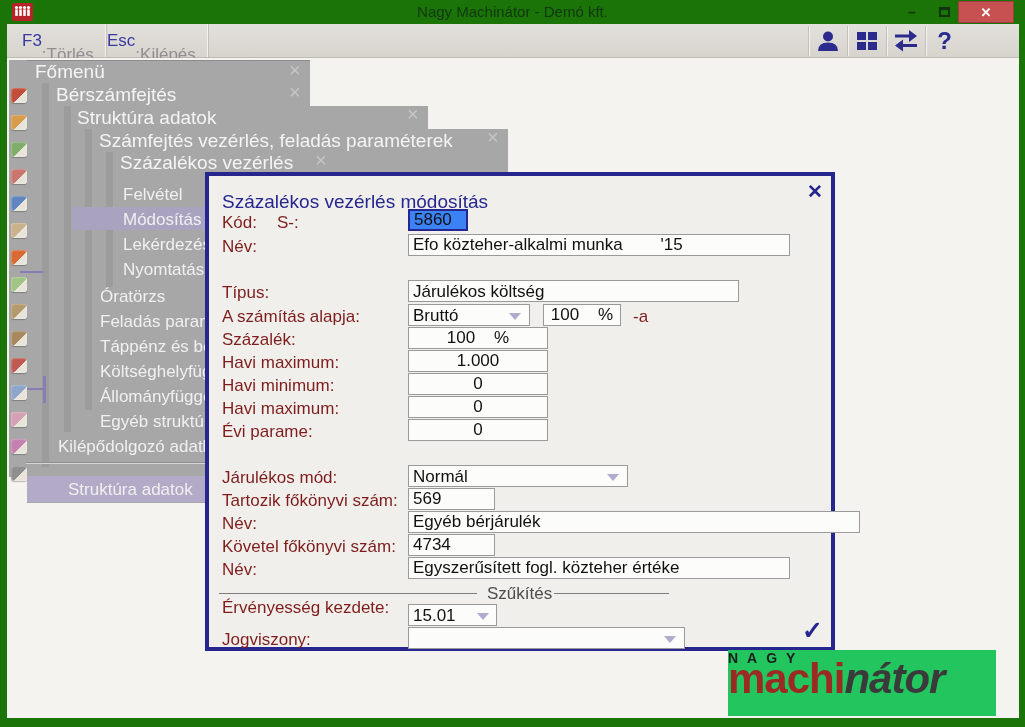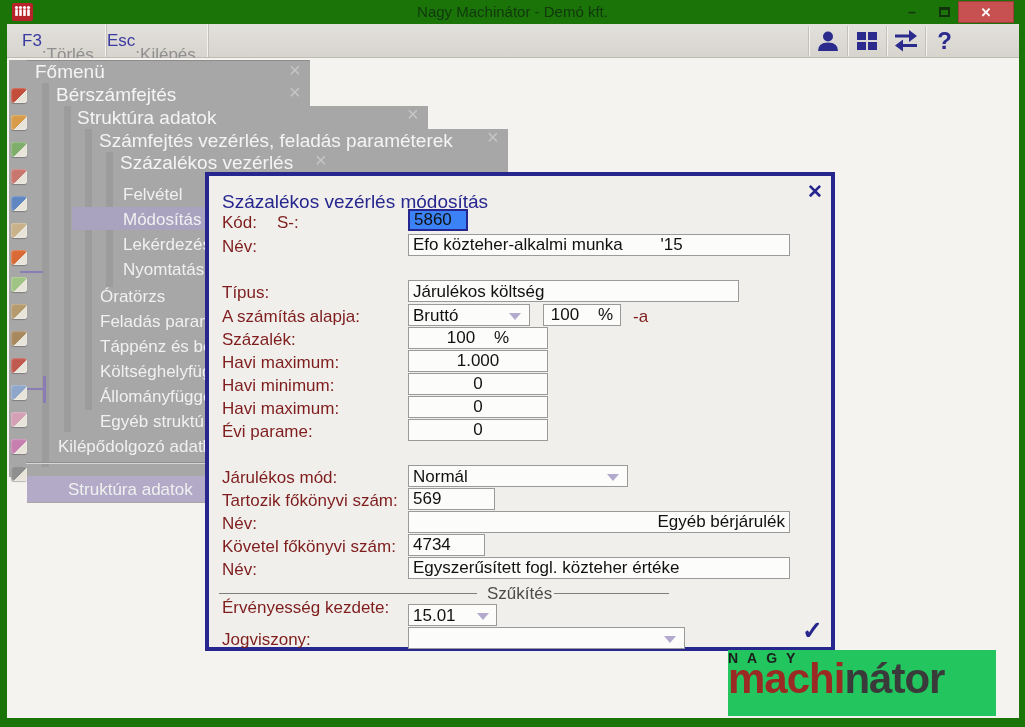--- a/index.html
+++ b/index.html
@@ -54,21 +54,21 @@
   .darrow { position:absolute; top:8px; width:0; height:0; border-left:6px solid transparent; border-right:6px solid transparent; border-top:7px solid #b3aacd; }
   .sep-line { position:absolute; height:1px; background:#7d7d7d; }
   #szukites-lbl { position:absolute; font-size:17px; color:#4c4c4c; }
   #dlg-check { position:absolute; right:8px; top:440px; font-size:25px; font-weight:bold; color:#26268e; cursor:default; }
 
   
   #logo { position:absolute; left:728px; top:650px; width:268px; height:66px; background:#22c55e; text-align:left; padding-right:6px; }
   #logo-top { display:block; font-size:14px; font-weight:bold; letter-spacing:9px; color:#1d1d1d; margin:1px 128px 0 0; line-height:14px; }
   #logo-main { display:block; font-size:42px; font-weight:bold; line-height:44px; letter-spacing:-1px; margin-top:-8px; }
   #logo-red { color:#9b2a24; }
-  #logo-dark { color:#3a3a3a; }
+  #logo-dark { color:#3a3a3a;font-style:italic; }
 </style>
 </head>
 <body>
 
 <div id="root">
 
   <div id="titlebar">
     <div id="app-icon">
       <svg width="17" height="14" viewBox="0 0 17 14">
         <g fill="#ffffff">
@@ -230,24 +230,24 @@
     <div class="dlabel" style="left:13px; top:292px">Járulékos mód:</div>
     <div class="ddrop" style="left:199px; top:289px; width:220px">
       <span>Normál</span>
       <span class="darrow" style="left:198px"></span>
     </div>
 
     <div class="dlabel" style="left:13px; top:315px">Tartozik főkönyvi szám:</div>
     <input class="dinput" style="left: 199px; top: 312px; width: 87px;" value="569">
 
     <div class="dlabel" style="left:13px; top:338px">Név:</div>
-    <input class="dinput" style="left: 199px; top: 335px; width: 382px; text-align: right;" value="Egyéb bérjárulék">
+    <input class="dinput" style="left: 199px; top: 335px; width: 452px;" value="Egyéb bérjárulék">
 
     <div class="dlabel" style="left:13px; top:361px">Követel főkönyvi szám:</div>
-    <input class="dinput" style="left: 199px; top: 358px; width: 77px;" value="4734">
+    <input class="dinput" style="left: 199px; top: 358px; width: 87px;" value="4734">
 
     <div class="dlabel" style="left:13px; top:384px">Név:</div>
     <input class="dinput" style="left: 199px; top: 381px; width: 382px;" value="Egyszerűsített fogl. közteher értéke">
 
     <div class="sep-line" style="left:10px; top:417px; width:258px"></div>
     <div id="szukites-lbl" style="left:278px; top:408px">Szűkítés</div>
     <div class="sep-line" style="left:345px; top:417px; width:115px"></div>
 
     <div class="dlabel" style="left:13px; top:422px">Érvényesség kezdete:</div>
     <div class="ddrop" style="left:199px; top:428px; width:89px">

